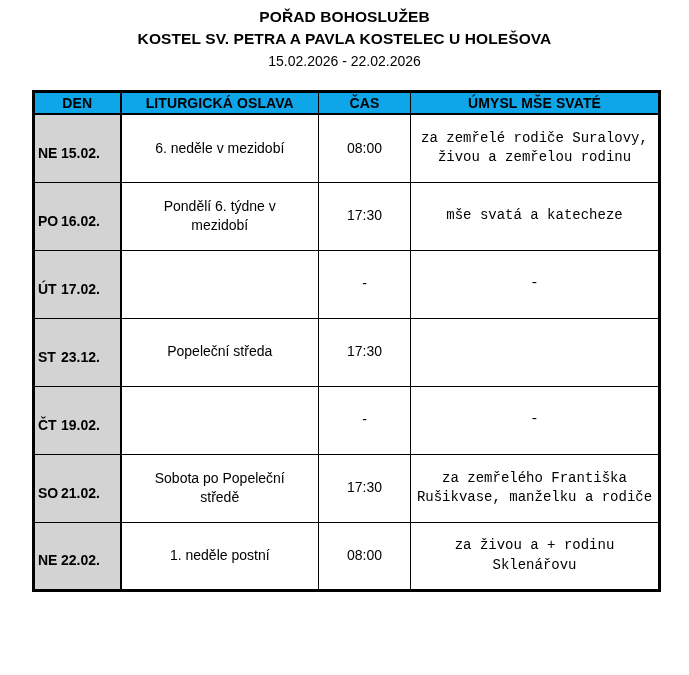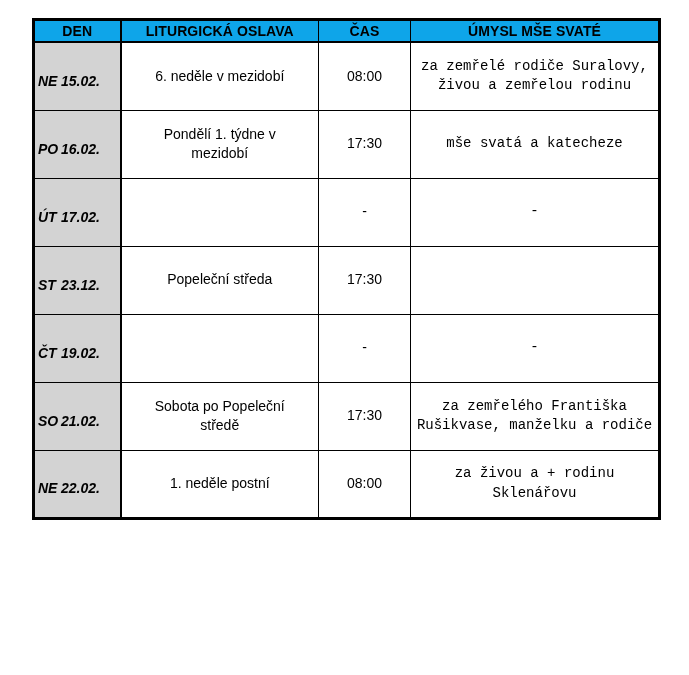--- a/index.html
+++ b/index.html
@@ -69,34 +69,38 @@
     padding: 0 2px;
     line-height: 1.38;
   }
   td.day-cell {
     background: #d3d3d3;
     border-right: 2px solid #000000;
     text-align: left;
     font-weight: bold;
     padding: 11px 0 0 3px;
     white-space: nowrap;
-    font-style: italic;
   }
   .day-abbr {
     display: inline-block;
     width: 23px;
   }
   td.liturgy-cell { padding: 0 23px; }
   td.intention-cell { padding: 12px 2px; font-family: Liberation Mono, monospace; }
 </style>
 </head>
 <body>
 
 <div class="page">
 
+  <div class="title-block">
+    <div class="title-line">POŘAD BOHOSLUŽEB</div>
+    <div class="title-line">KOSTEL SV. PETRA A PAVLA KOSTELEC U HOLEŠOVA</div>
+    <div class="subtitle-line">15.02.2026 - 22.02.2026</div>
+  </div>
 
   <table class="schedule">
     <colgroup>
       <col class="col-den">
       <col class="col-liturgy">
       <col class="col-time">
       <col class="col-intention">
     </colgroup>
     <thead>
       <tr>
@@ -108,21 +112,21 @@
     </thead>
     <tbody>
         <tr>
           <td class="day-cell"><span class="day-abbr">NE</span><span class="day-date">15.02.</span></td>
           <td class="liturgy-cell">6. neděle v mezidobí</td>
           <td class="time-cell">08:00</td>
           <td class="intention-cell">za zemřelé rodiče Suralovy, živou a zemřelou rodinu</td>
         </tr>
         <tr>
           <td class="day-cell"><span class="day-abbr">PO</span><span class="day-date">16.02.</span></td>
-          <td class="liturgy-cell">Pondělí 1. týdne v mezidobí</td>
+          <td class="liturgy-cell">Pondělí 6. týdne v mezidobí</td>
           <td class="time-cell">17:30</td>
           <td class="intention-cell">mše svatá a katecheze</td>
         </tr>
         <tr>
           <td class="day-cell"><span class="day-abbr">ÚT</span><span class="day-date">17.02.</span></td>
           <td class="liturgy-cell"></td>
           <td class="time-cell">-</td>
           <td class="intention-cell">-</td>
         </tr>
         <tr>

